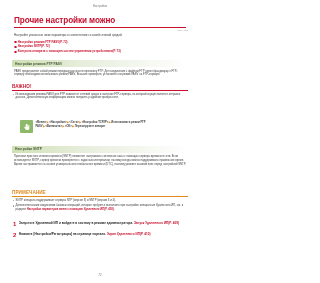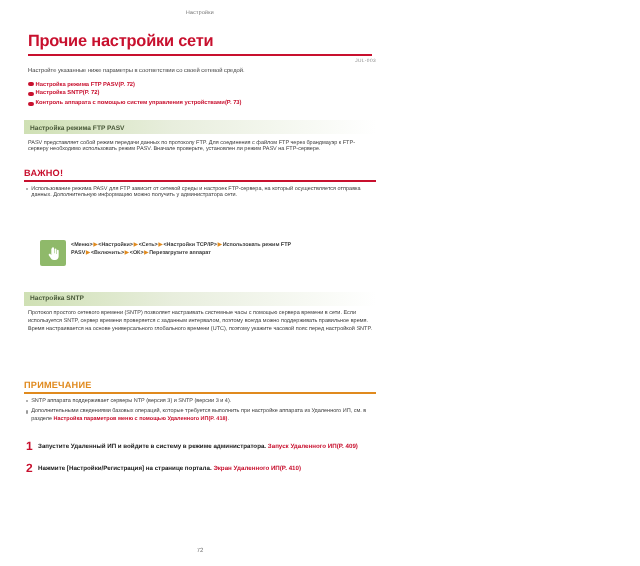--- a/index.html
+++ b/index.html
@@ -113,21 +113,21 @@
     text-align:center; font-size:3px; color:#7a7a7a;
   }
 </style>
 </head>
 <body>
 
 <div class="page">
 
   <div class="runhead">Настройки</div>
 
-  <div class="title">Прочие настройки сети</div>
+  <div class="title">Прочие настройки можно</div>
   <div class="title-rule"></div>
   <div class="docid">JUL-003</div>
 
   <div class="intro">Настройте указанные ниже параметры в соответствии со своей сетевой средой.</div>
 
   <div class="linklist">
     <div class="linkrow">
       <span class="lnk-ico"></span>
       <span class="lnk-txt">Настройка режима FTP PASV(P. 72)</span>
     </div>

